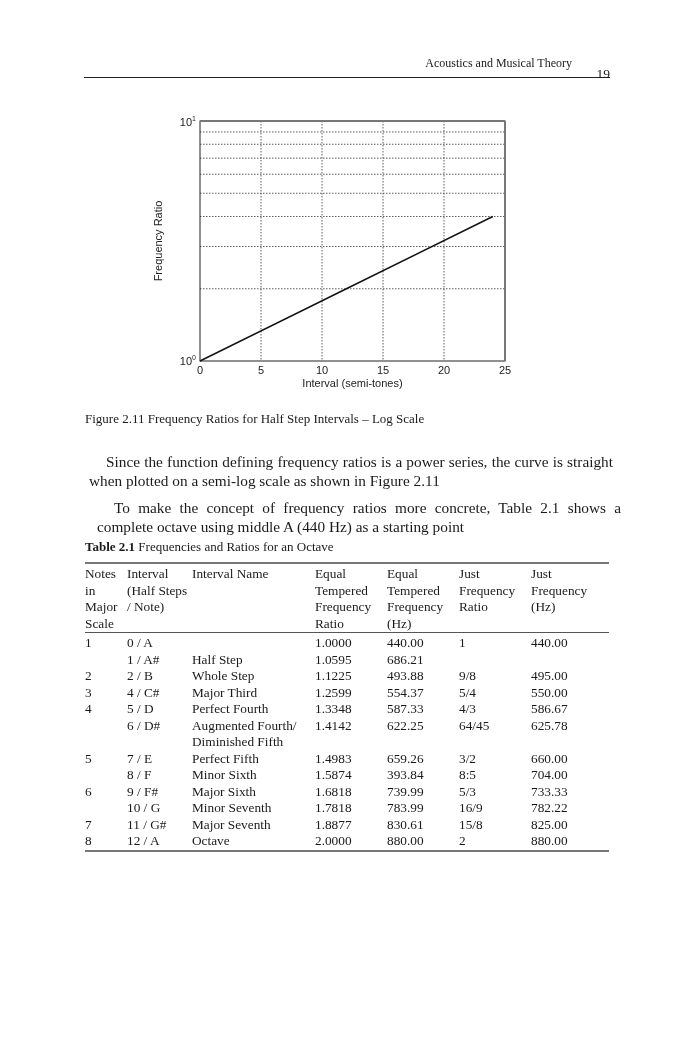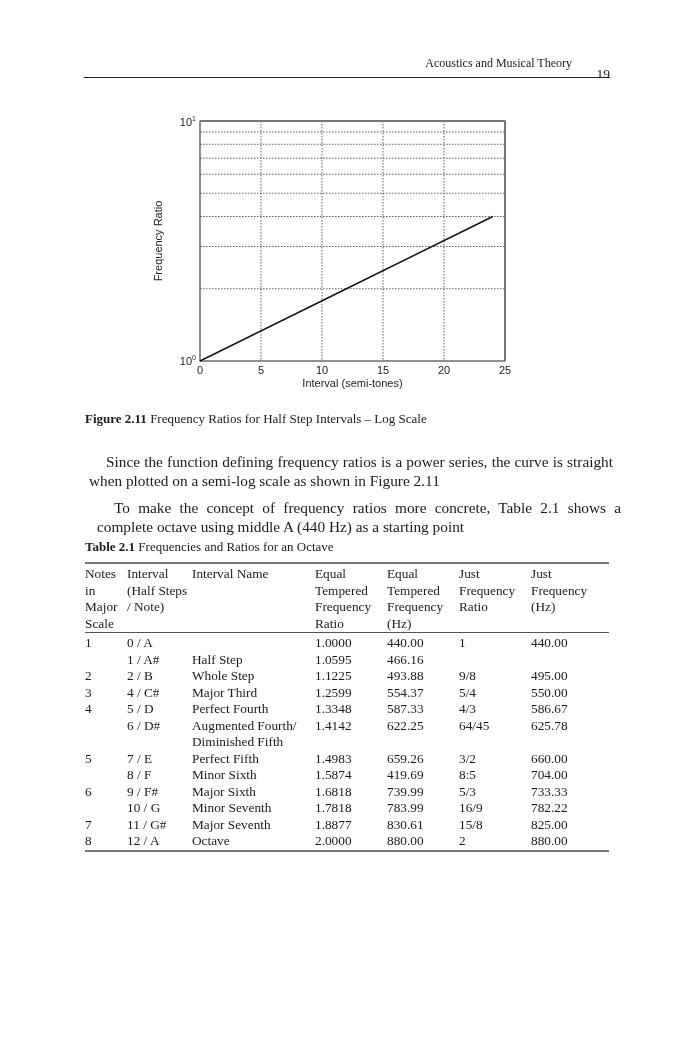--- a/index.html
+++ b/index.html
@@ -18,21 +18,21 @@
     .page-header .page-number {
       position: absolute; right: 0; top: 1px; font-size: 13.5px; margin-top: 10px;
     }
     .figure {
       position: absolute; left: 140px; top: 100px; width: 400px; height: 300px;
     }
     .figure svg { position: absolute; left: 0; top: 0; }
     .figure-caption {
       position: absolute; left: 85px; top: 411px; font-size: 13px;
     }
-    .figure-caption b { font-weight: bold; }
+    .figure-caption b { font-weight: normal; }
     .paragraph {
       position: absolute; left: 85px; width: 524px; font-size: 15.3px;
       line-height: 19px; text-align: justify; text-indent: 17px;
     }
     .paragraph.p1 { top: 448px; }
     .paragraph.p2 { top: 486px; }
     .table-caption {
       position: absolute; left: 85px; top: 539px; font-size: 13px;
     }
     .table-caption b { font-weight: bold; }
@@ -180,21 +180,21 @@
         <td class="c2">
           <div>1 / A#</div>
         </td>
         <td class="c3">
           <div>Half Step</div>
         </td>
         <td class="c4">
           <div>1.0595</div>
         </td>
         <td class="c5">
-          <div>466.16</div>
+          <div>686.21</div>
         </td>
         <td class="c6">
           <div></div>
         </td>
         <td class="c7">
           <div></div>
         </td>
       </tr>
       <tr>
         <td class="c1">
@@ -319,21 +319,21 @@
         <td class="c2">
           <div>8 / F</div>
         </td>
         <td class="c3">
           <div>Minor Sixth</div>
         </td>
         <td class="c4">
           <div>1.5874</div>
         </td>
         <td class="c5">
-          <div>419.69</div>
+          <div>393.84</div>
         </td>
         <td class="c6">
           <div>8:5</div>
         </td>
         <td class="c7">
           <div>704.00</div>
         </td>
       </tr>
       <tr>
         <td class="c1">

